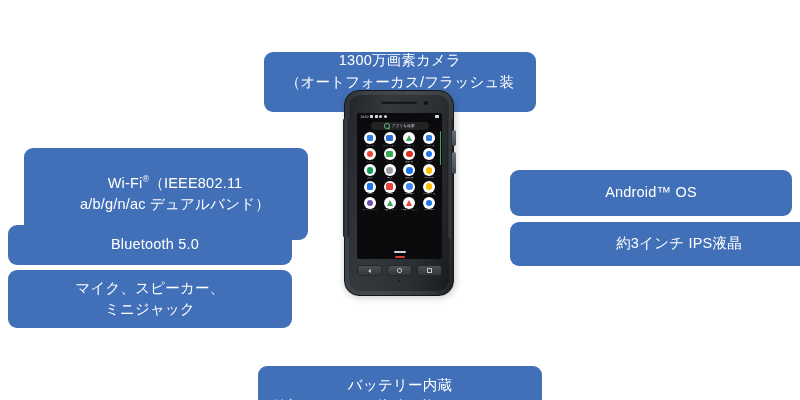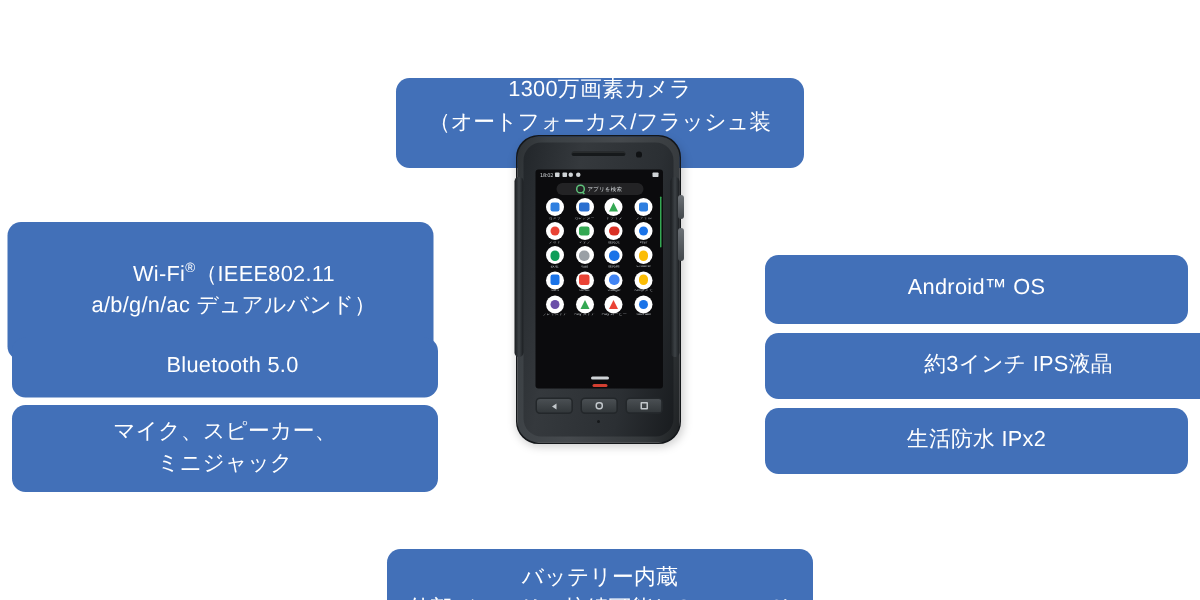--- a/index.html
+++ b/index.html
@@ -38,21 +38,21 @@
     font-weight: 400;
     margin-top: 48px;
   }
   .feature-box .label {
     display: block;
     white-space: pre-line;
   }
 
   
   .box-camera   { left: 264px; top: 4px;   width: 272px; height: 60px; }
-  .box-wifi     { left: 5px;   top: 100px; width: 284px; height: 92px; padding-left: 28px; }
+  .box-wifi     { left: 24px;   top: 100px; width: 284px; height: 92px; padding-left: 28px; }
   .box-bt       { left: 8px;   top: 177px; width: 284px; height: 40px; padding-left: 20px; }
   .box-audio    { left: 8px;   top: 222px; width: 284px; height: 58px; }
   .box-os       { left: 510px; top: 122px; width: 282px; height: 46px; }
   .box-display  { left: 510px; top: 174px; width: 338px; height: 44px; }
   .box-water    { left: 510px; top: 224px; width: 282px; height: 44px; }
   .box-battery  { left: 258px; top: 318px; width: 284px; height: 60px; }
 
   sup.reg {
     font-size: 9px;
     vertical-align: super;
@@ -327,23 +327,20 @@
 
   <div class="feature-box box-audio">
     <span class="label">マイク、スピーカー、
 ミニジャック</span>
   </div>
 
   <div class="feature-box box-display">
     <span class="label">約3インチ IPS液晶</span>
   </div>
 
-  <div class="feature-box box-water">
-    <span class="label">生活防水 IPx2</span>
-  </div>
 
   <div class="feature-box box-battery">
     <span class="label">バッテリー内蔵
 外部バッテリー接続可能(USB Type-C)</span>
   </div>
 
   <div id="device-wrap">
     <div class="dev-shadow"></div>
     <div class="dev-body"></div>
     <div class="dev-bezel"></div>

